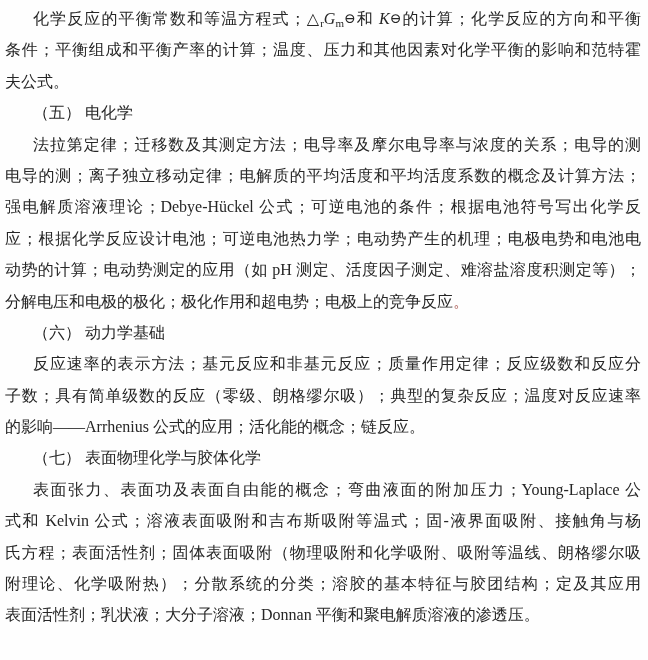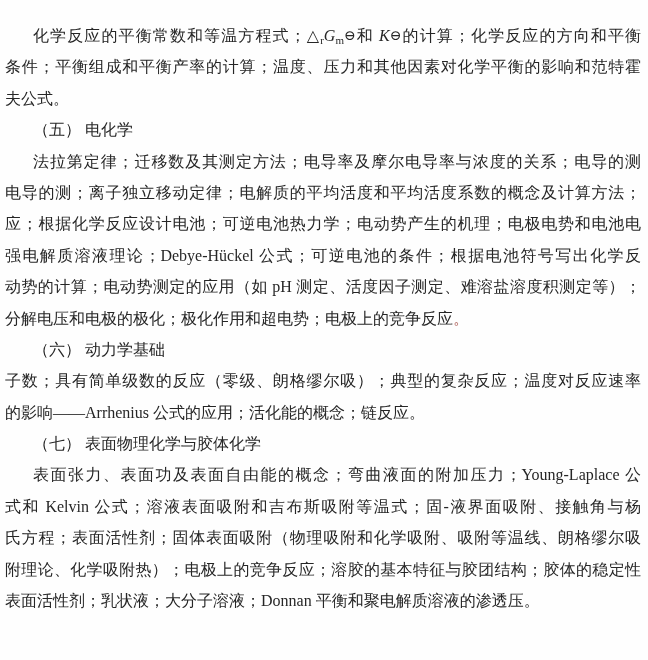--- a/index.html
+++ b/index.html
@@ -7,21 +7,21 @@
     margin: 0;
     padding: 0;
     background: #ffffff;
   }
   .page {
     position: relative;
     box-sizing: border-box;
     width: 648px;
     height: 660px;
     background: #fefefe;
-    padding: 20px 7px 0 5px;
+    padding: 3px 7px 0 5px;
     font-family: "Liberation Serif", "DejaVu Serif", serif;
     font-size: 16px;
     line-height: 31.4px;
     color: #262626;
     overflow: hidden;
   }
   .line {
     height: 31.4px;
     overflow: hidden;
     text-align: justify;
@@ -58,29 +58,30 @@
 
 <div class="page">
 
   <div class="line indent"><span>化学反应的平衡常数和等温方程式；△</span><span class="sub">r</span><span class="it">G</span><span class="sub">m</span><span class="theta">⊖</span><span>和 </span><span class="it">K</span><span class="theta">⊖</span><span>的计算；化学反应的方向和平衡</span></div>
   <div class="line">条件；平衡组成和平衡产率的计算；温度、压力和其他因素对化学平衡的影响和范特霍</div>
   <div class="line last">夫公式。</div>
 
   <div class="line heading">（五） 电化学</div>
   <div class="line indent">法拉第定律；迁移数及其测定方法；电导率及摩尔电导率与浓度的关系；电导的测</div>
   <div class="line">电导的测；离子独立移动定律；电解质的平均活度和平均活度系数的概念及计算方法；</div>
+  <div class="line">强电解质溶液理论；Debye-Hückel 公式；可逆电池的条件；根据电池符号写出化学反</div>
   <div class="line">应；根据化学反应设计电池；可逆电池热力学；电动势产生的机理；电极电势和电池电</div>
-  <div class="line">强电解质溶液理论；Debye-Hückel 公式；可逆电池的条件；根据电池符号写出化学反</div>
   <div class="line">动势的计算；电动势测定的应用（如 pH 测定、活度因子测定、难溶盐溶度积测定等）；</div>
   <div class="line last"><span>分解电压和电极的极化；极化作用和超电势；电极上的竞争反应</span><span class="red">。</span></div>
 
   <div class="line heading">（六） 动力学基础</div>
+  <div class="line indent">反应速率的表示方法；基元反应和非基元反应；质量作用定律；反应级数和反应分</div>
   <div class="line">子数；具有简单级数的反应（零级、朗格缪尔吸）；典型的复杂反应；温度对反应速率</div>
   <div class="line last">的影响——Arrhenius 公式的应用；活化能的概念；链反应。</div>
 
   <div class="line heading">（七） 表面物理化学与胶体化学</div>
   <div class="line indent">表面张力、表面功及表面自由能的概念；弯曲液面的附加压力；Young-Laplace 公</div>
   <div class="line">式和 Kelvin 公式；溶液表面吸附和吉布斯吸附等温式；固-液界面吸附、接触角与杨</div>
   <div class="line">氏方程；表面活性剂；固体表面吸附（物理吸附和化学吸附、吸附等温线、朗格缪尔吸</div>
-  <div class="line">附理论、化学吸附热）；电极上的竞争反应；溶胶的基本特征与胶团结构；胶体的稳定性</div>
+  <div class="line">附理论、化学吸附热）；分散系统的分类；溶胶的基本特征与胶团结构；定及其应用</div>
   <div class="line last">表面活性剂；乳状液；大分子溶液；Donnan 平衡和聚电解质溶液的渗透压。</div>
 
 </div>
 
 </body></html>

